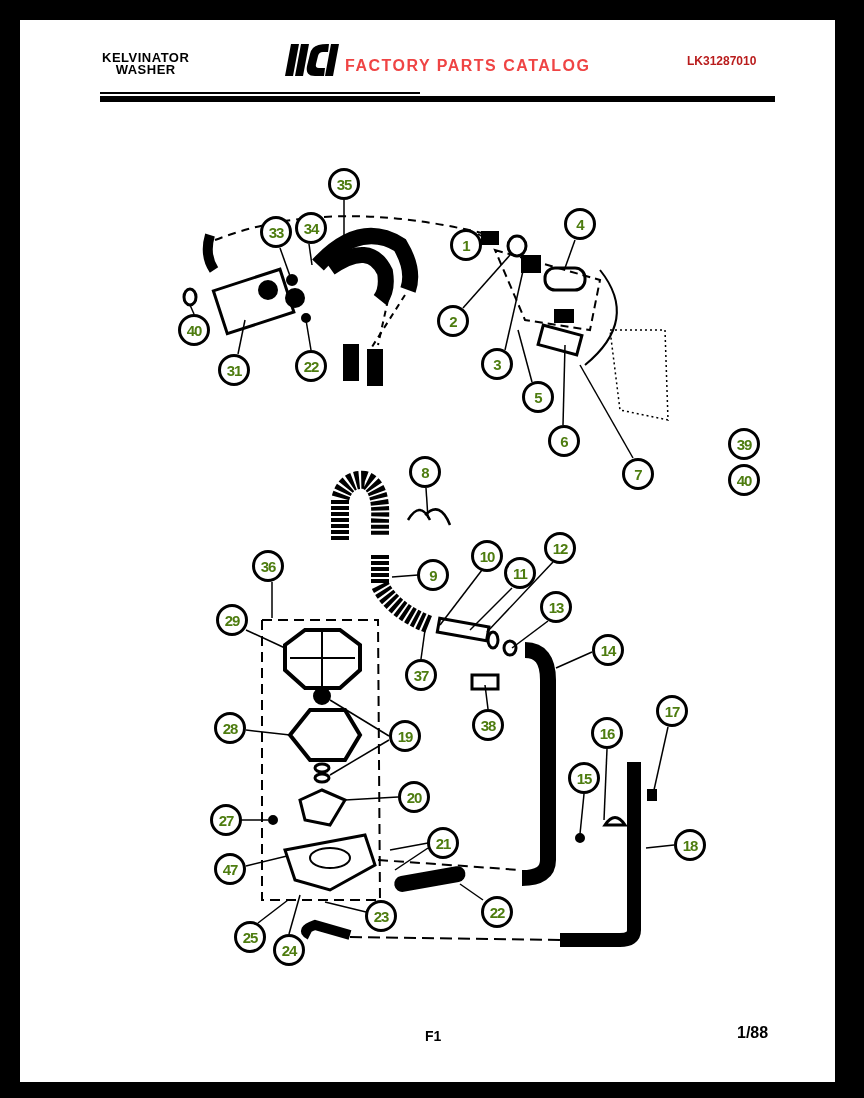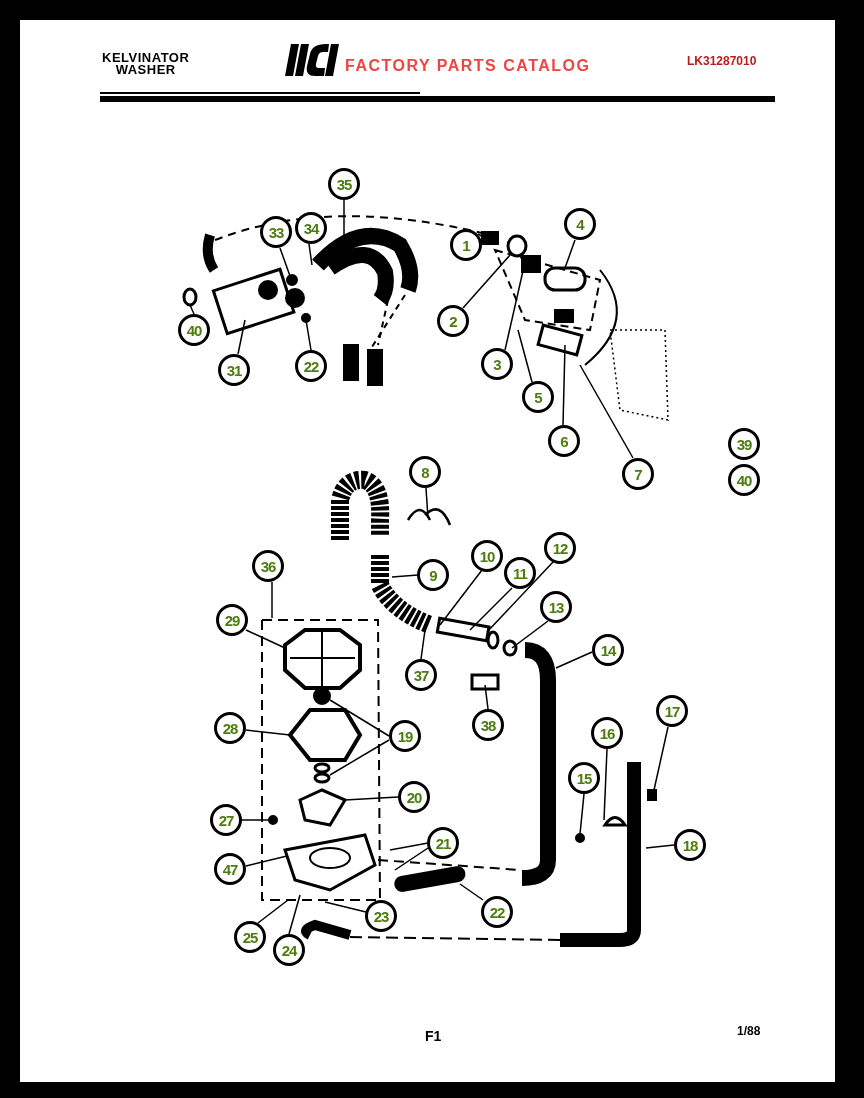--- a/index.html
+++ b/index.html
@@ -7,21 +7,21 @@
   #sheet { position:absolute; left:20px; top:20px; width:815px; height:1062px; background:#fff;text-align:center; }
   .hdr-left { position:absolute; left:82px; top:32px; font-weight:bold; font-size:13px; line-height:12px; color:#000; letter-spacing:0.5px; }
   .logo { position:absolute; left:263px; top:24px; width:58px; height:32px; }
   .catalog { position:absolute; left:325px; top:37px; font-weight:900; font-size:16px; letter-spacing:1.5px; color:#ef4444; }
   .model { position:absolute; left:667px; top:34px; font-weight:bold; font-size:12px; color:#b91c1c; }
   .rule { position:absolute; left:80px; top:76px; width:675px; height:6px; background:#000; }
   .rule2 { position:absolute; left:80px; top:72px; width:320px; height:2px; background:#000; }
   #diagram { position:absolute; left:0; top:0; }
   .callout { position:absolute; width:32px; height:32px; margin-left:-16px; margin-top:-16px; border:3px solid #000; border-radius:50%; background:#fff; box-sizing:border-box; display:flex; align-items:center; justify-content:center; font-weight:bold; font-size:15px; color:#4d7c0f; font-family:"Liberation Sans Narrow","Liberation Sans", sans-serif; letter-spacing:-1px; }
   .footer-fig { position:absolute; left:405px; top:1008px; font-weight:900; font-size:14px; }
-  .footer-date { position:absolute; left:717px; top:1004px; font-weight:900; font-size:12px; }
+  .footer-date { position:absolute; left:717px; top:1004px; font-weight:900; font-size:16px; }
 </style>
 </head>
 <body>
 
 <div id="sheet">
   <div class="hdr-left">
     <div>KELVINATOR</div>
     <div>WASHER</div>
   </div>
   <svg class="logo" viewBox="0 0 58 32">

